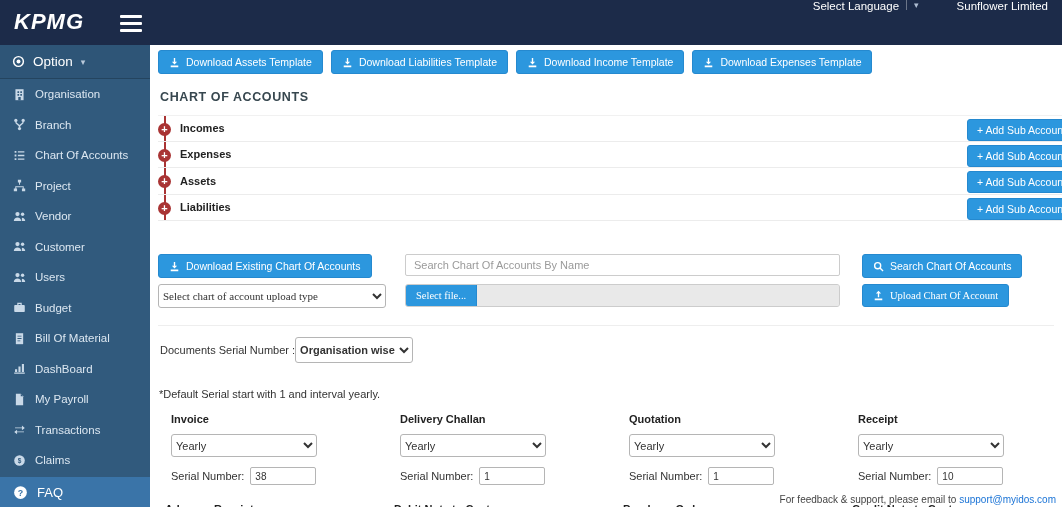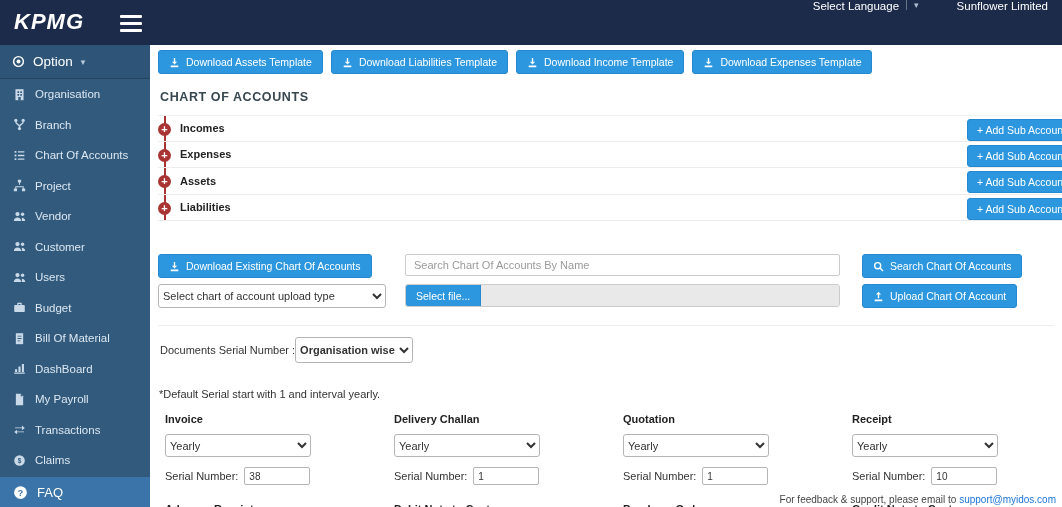--- a/index.html
+++ b/index.html
@@ -43,41 +43,41 @@
   .acc-row { position:relative; height:26.5px; display:flex; align-items:center; padding-left:22px; border-bottom:1px solid #ececec; cursor:pointer; }
   .acc-row:first-child { border-top:1px solid #f1f1f1; }
   .acc-icon { position:absolute; left:0; top:7px; width:13px; height:13px; border-radius:50%; background:#a93434; color:#fff;
     font-size:11px; line-height:12px; text-align:center; font-weight:bold; cursor:pointer; }
   .acc-icon::before { content:"+"; }
   .acc-label { font-weight:bold; font-size:11px; color:#222; }
   .acc-add { position:absolute; right:-14px; top:3px; padding:4px 9px; font-size:10.5px; }
 
   .tool-row { position:relative; height:25px; margin-left:8px; }
   .tool-row1 { margin-top:33px; }
-  .tool-row2 { margin-top:5px; }
+  .tool-row2 { margin-top:5px;font-family:Liberation Serif, serif; }
   .tc1 { position:absolute; left:0; top:0; }
   .tc2 { position:absolute; left:247px; top:0; }
   .tc3 { position:absolute; left:704px; top:0; }
 
   .text-input { width:435px; height:22px; border:1px solid #ccc; border-radius:2px; font-size:11px; padding:0 8px; color:#333; font-family:inherit; }
   .text-input::placeholder { color:#9a9a9a; }
   select { border:1px solid #b5b5b5; border-radius:3px; background:#fff; font-size:11px; color:#333; font-family:inherit; }
   .upload-type-select { width:228px; height:24px; }
   .file-group { display:flex; width:435px; height:23px; border:1px solid #ccc; border-radius:3px; overflow:hidden; background:#e9e9e9; }
   .file-btn { border:none; border-right:1px solid #2589cf; border-radius:0; height:100%; }
   .file-box { flex:1; background:#e9e9e9; }
 
   .sep { margin:16px 8px 0 8px; border:none; border-top:1px solid #eee; }
 
   .serial-line { margin:11px 0 0 10px; display:flex; align-items:center; gap:0; font-size:11px; color:#333; }
   .scope-select { width:118px; height:26px; font-weight:bold; }
 
   .note { margin:25px 0 0 9px; font-size:11px; color:#333; }
 
-  .serial-grid { margin:13px 0 0 15px; display:grid; grid-template-columns:repeat(4,229px); }
+  .serial-grid { margin:13px 0 0 21px; display:grid; grid-template-columns:repeat(4,229px); }
   .sg-title { font-weight:bold; font-size:11px; color:#222; }
   .period-select { width:146px; height:23px; margin-top:9px; display:block; }
   .serial-row { margin-top:10px; display:flex; align-items:center; gap:6px; font-size:11px; color:#333; }
   .serial-input { width:66px; height:18px; border:1px solid #b5b5b5; border-radius:2px; font-size:10px; padding:0 4px; color:#333; font-family:inherit; }
 
   .more-grid { margin:18px 0 0 15px; display:grid; grid-template-columns:repeat(4,229px); }
 
   .footer-note { position:absolute; right:6px; bottom:2px; font-size:10px; color:#444; }
   .footer-note a { color:#1b74d6; text-decoration:none; cursor:pointer; }
 </style>

